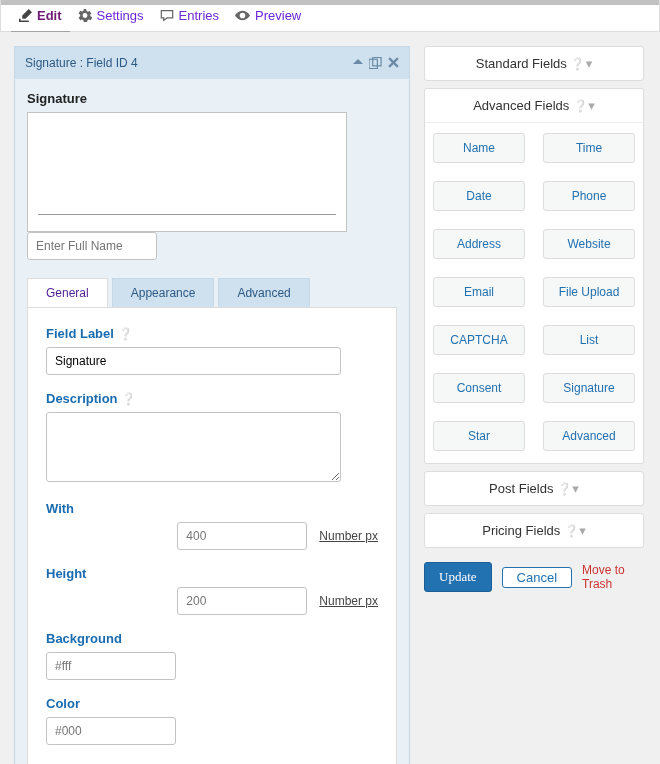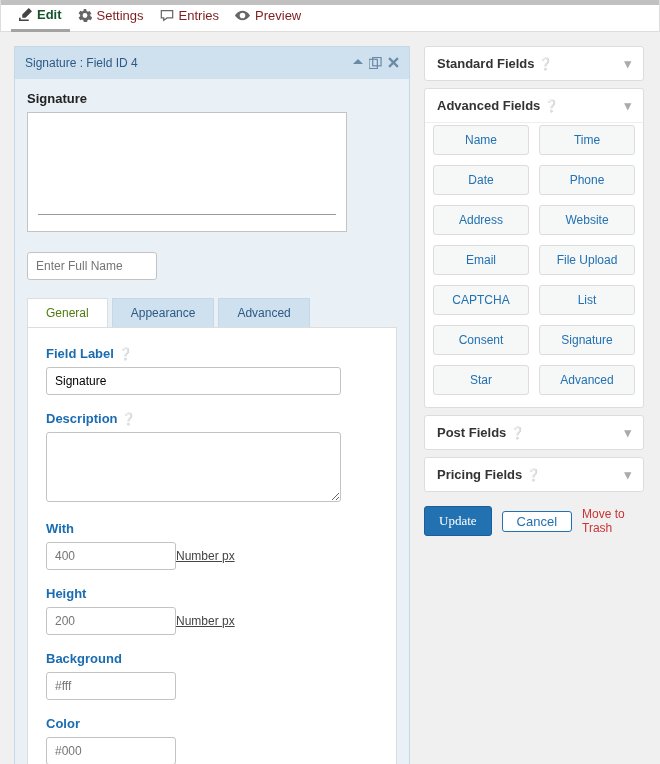--- a/index.html
+++ b/index.html
@@ -1,60 +1,60 @@
 <!DOCTYPE html>
 <html><head>
 <meta charset="utf-8">
 <style>
   * { box-sizing: border-box; margin: 0; padding: 0; }
   body { font-family: -apple-system, "Helvetica Neue", Arial, sans-serif; font-size: 13px; color: #444; background: #f0f0f1; width: 660px; }
   
   
   .top-tabs-wrap { background: #fff; border: 1px solid #ddd; padding: 0 10px; height: 32px; display: flex; align-items: center; position: relative; border-top: none;}
   .top-tabs-shade { position: absolute; top:0; left:0; right:0; height:5px; background: rgba(100,100,100,0.4);}
-  .top-tab { display: flex; align-items: center; gap: 5px; padding: 0 8px; height:32px; color:#7f1d1d; cursor:pointer;}
+  .top-tab { display: flex; align-items: center; gap: 5px; padding: 0 8px; height:32px; color:#6d28d9; cursor:pointer;}
   .top-tab .icon { display:inline-flex; }
-  .top-tab.active { font-weight:600; color:#14532d; border-bottom:3px solid #a3a3a3; }
+  .top-tab.active { font-weight:600; color:#701a75; border-bottom:1px solid #a3a3a3; }
   
   .main { display:flex; gap:14px; padding:14px; align-items:flex-start;}
   .left-col { width:396px; }
   .right-col { width:220px; }
   
   
   .field-card { border:1px solid #c5d8e8; background:#fff;}
   .field-card-header { background:#cfe0ef; color:#2c5a84; padding:9px 10px; font-size:12px; display:flex; align-items:center; justify-content:space-between;}
   .fc-header-actions { display:flex; gap:6px; color:#6b8aa6;}
   .fc-header-actions span { cursor:pointer; display:inline-flex;}
   .field-card-body { background:#e9f0f6; padding:12px; }
   .preview-label { font-weight:600; color:#222; font-size:13px; margin-bottom:6px;}
   .sig-box { background:#fff; border:1px solid #c3c3c3; height:120px; width:320px; padding:10px; display:flex; flex-direction:column; justify-content:flex-end;}
   .sig-line { border-bottom:1px solid #999; height:1px; margin-bottom:6px;}
-  .name-input { margin-top:20px; width:130px; padding:6px 8px; border:1px solid #c3c3c3; border-radius:3px; font-size:12px; color:#555;}
+  .name-input { margin-top:0; width:130px; padding:6px 8px; border:1px solid #c3c3c3; border-radius:3px; font-size:12px; color:#555;}
   .sub-label { font-size:12px; color:#444; margin-top:4px;}
   
   
   .inner-tabs { display:flex; margin-top:18px; }
   .inner-tab { padding:7px 18px; background:#cfe0ef; color:#2c5a84; font-size:12px; cursor:pointer; border:1px solid #c5d8e8; border-bottom:none; margin-right:4px;}
-  .inner-tab.active { background:#fff; color:#4d7c0f; border-color:#ddd;}
+  .inner-tab.active { background:#fff; color:#4c1d95; border-color:#ddd;}
   .inner-panel { background:#fff; border:1px solid #ddd; padding:18px 18px 28px 18px;}
   .form-group { margin-bottom:16px;}
   .fg-label { color:#1a6cb1; font-weight:600; font-size:13px; margin-bottom:6px; display:flex; align-items:center; gap:4px;}
   .help { color:#aaa; font-size:12px;}
   .text-input { width:295px; padding:6px 8px; border:1px solid #c3c3c3; border-radius:3px; font-size:12px;}
   .textarea { width:295px; height:70px; padding:6px 8px; border:1px solid #c3c3c3; border-radius:3px; resize:both; font-size:12px;}
   .small-input { width:130px; padding:6px 8px; border:1px solid #c3c3c3; border-radius:3px; font-size:12px; color:#999;}
-  .inline-row { display:flex; align-items:center; gap:0;}
+  .inline-row { display:flex; align-items:center; gap:12px;justify-content:flex-end;}
   .unit { font-size:12px; color:#444;text-decoration:underline;}
   
   
   .accordion { background:#fff; border:1px solid #ddd; border-radius:3px; margin-bottom:7px;}
-  .acc-header { padding:9px 12px; font-weight:700; color:#333; font-size:13px; display:flex; align-items:center; justify-content:space-between; cursor:pointer;}
+  .acc-header { padding:9px 12px; font-weight:400; color:#333; font-size:13px; display:flex; align-items:center; justify-content:center; cursor:pointer;}
   .acc-header .left { display:flex; align-items:center; gap:4px;}
   .caret { color:#aaa;}
-  .acc-body { padding:2px 8px 12px 8px; border-top:1px solid #eee; display:grid; grid-template-columns:1fr 1fr; gap:10px;}
+  .acc-body { padding:10px 8px 12px 8px; border-top:1px solid #eee; display:grid; grid-template-columns:1fr 1fr; gap:18px;}
   .field-btn { border:1px solid #dcdcdc; background:#f6f7f7; color:#2271b1; font-size:12px; padding:7px 4px; text-align:center; border-radius:3px; cursor:pointer;}
   
   .action-row { display:flex; align-items:center; gap:10px; margin-top:14px;}
   .btn-primary { background:#2271b1; color:#fff; border:1px solid #1b5e99; padding:6px 14px; border-radius:3px; font-size:13px; cursor:pointer;font-family:Liberation Serif, serif;}
   .btn-secondary { background:#fff; color:#2271b1; border:1px solid #2271b1; padding:2px 14px; border-radius:3px; font-size:13px; cursor:pointer;}
   .trash-link { margin-left:auto; color:#c33; font-size:12px; cursor:pointer;}
   
   svg { display:block; }
 </style>
 </head>

